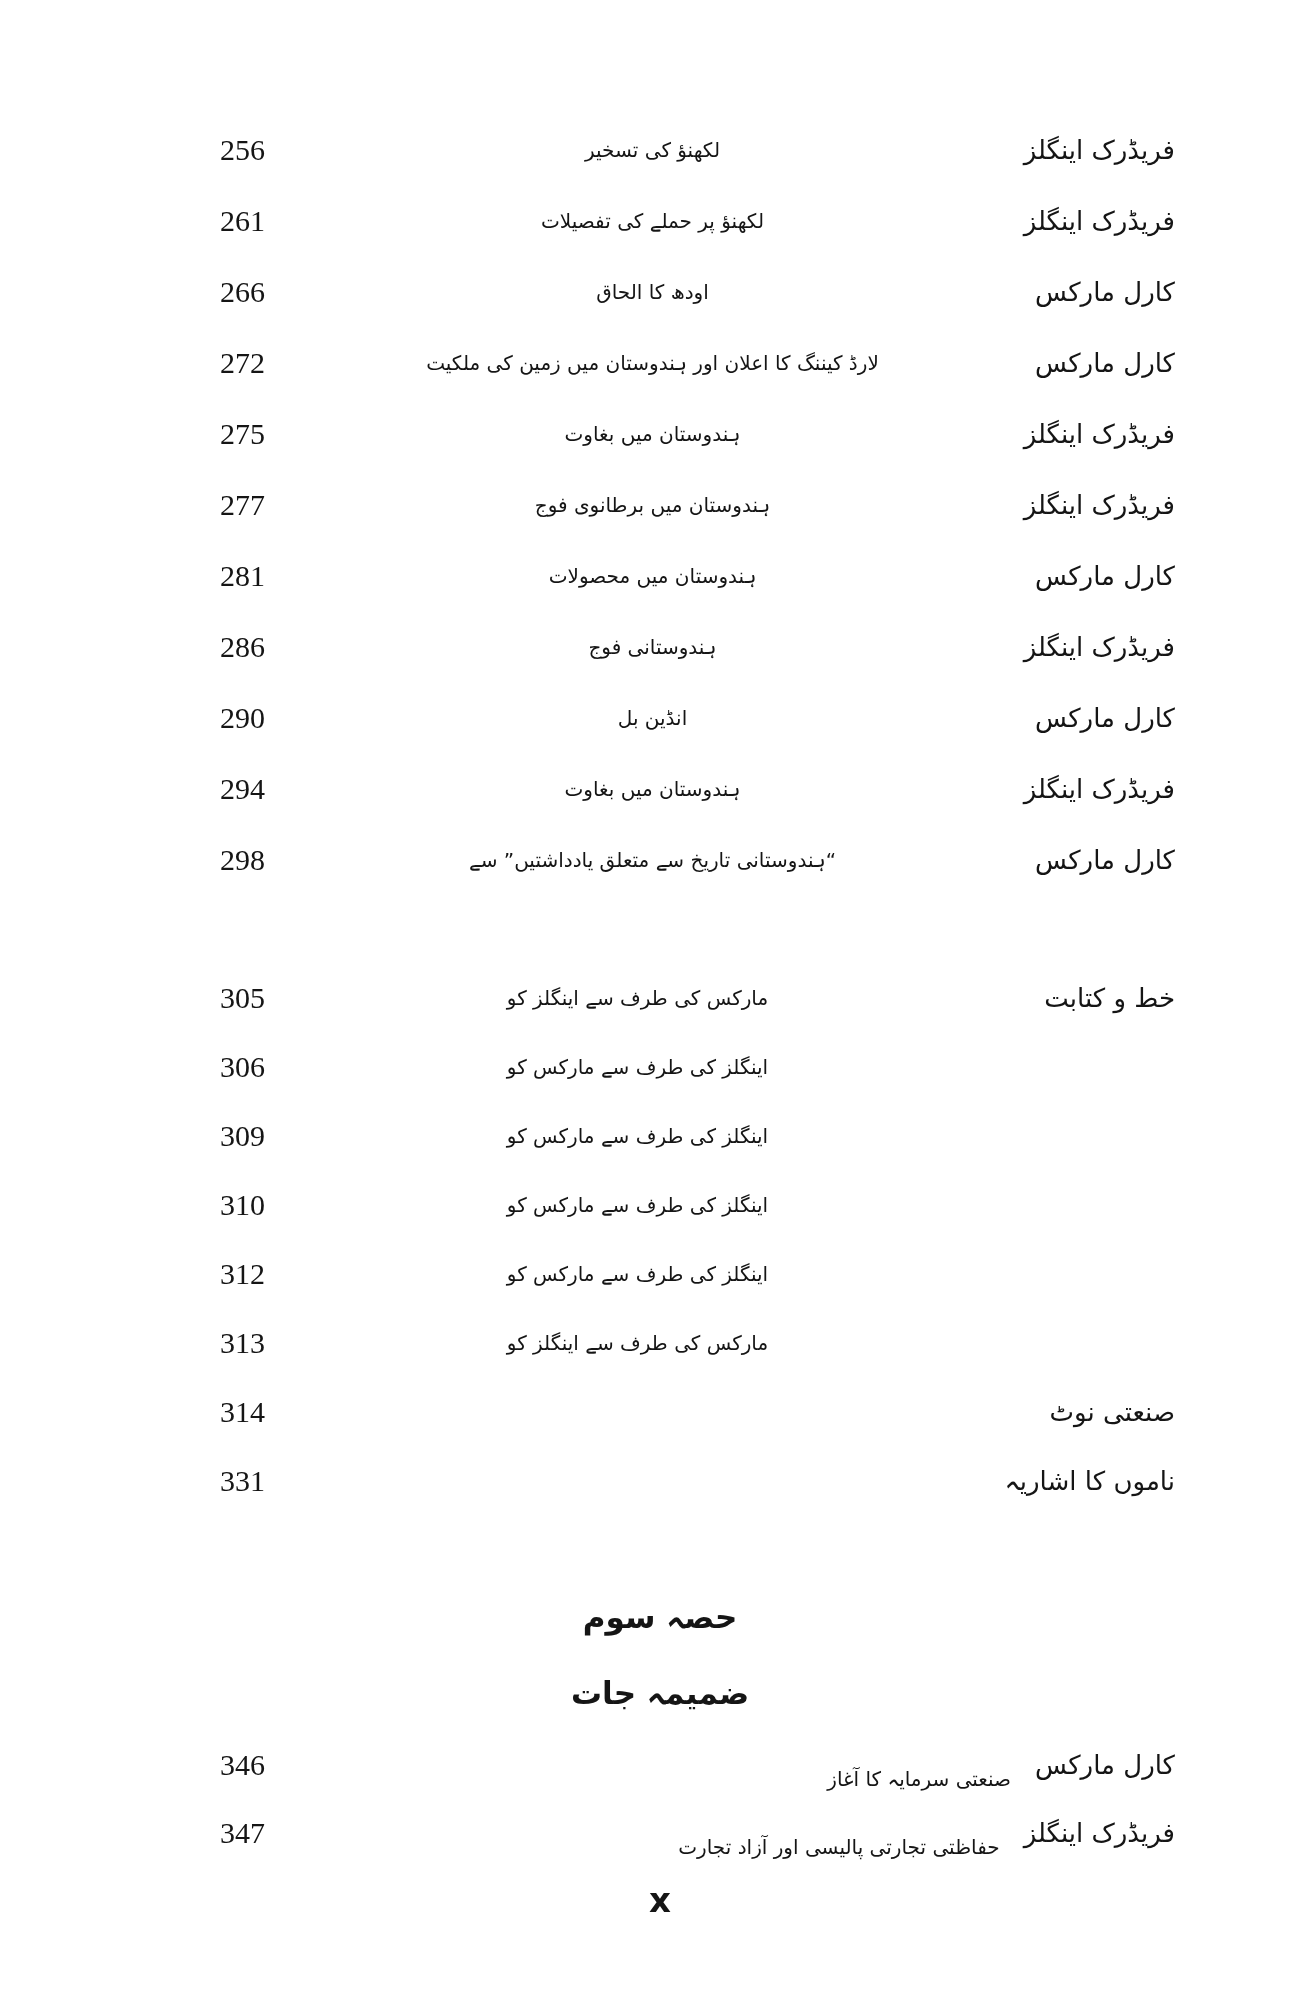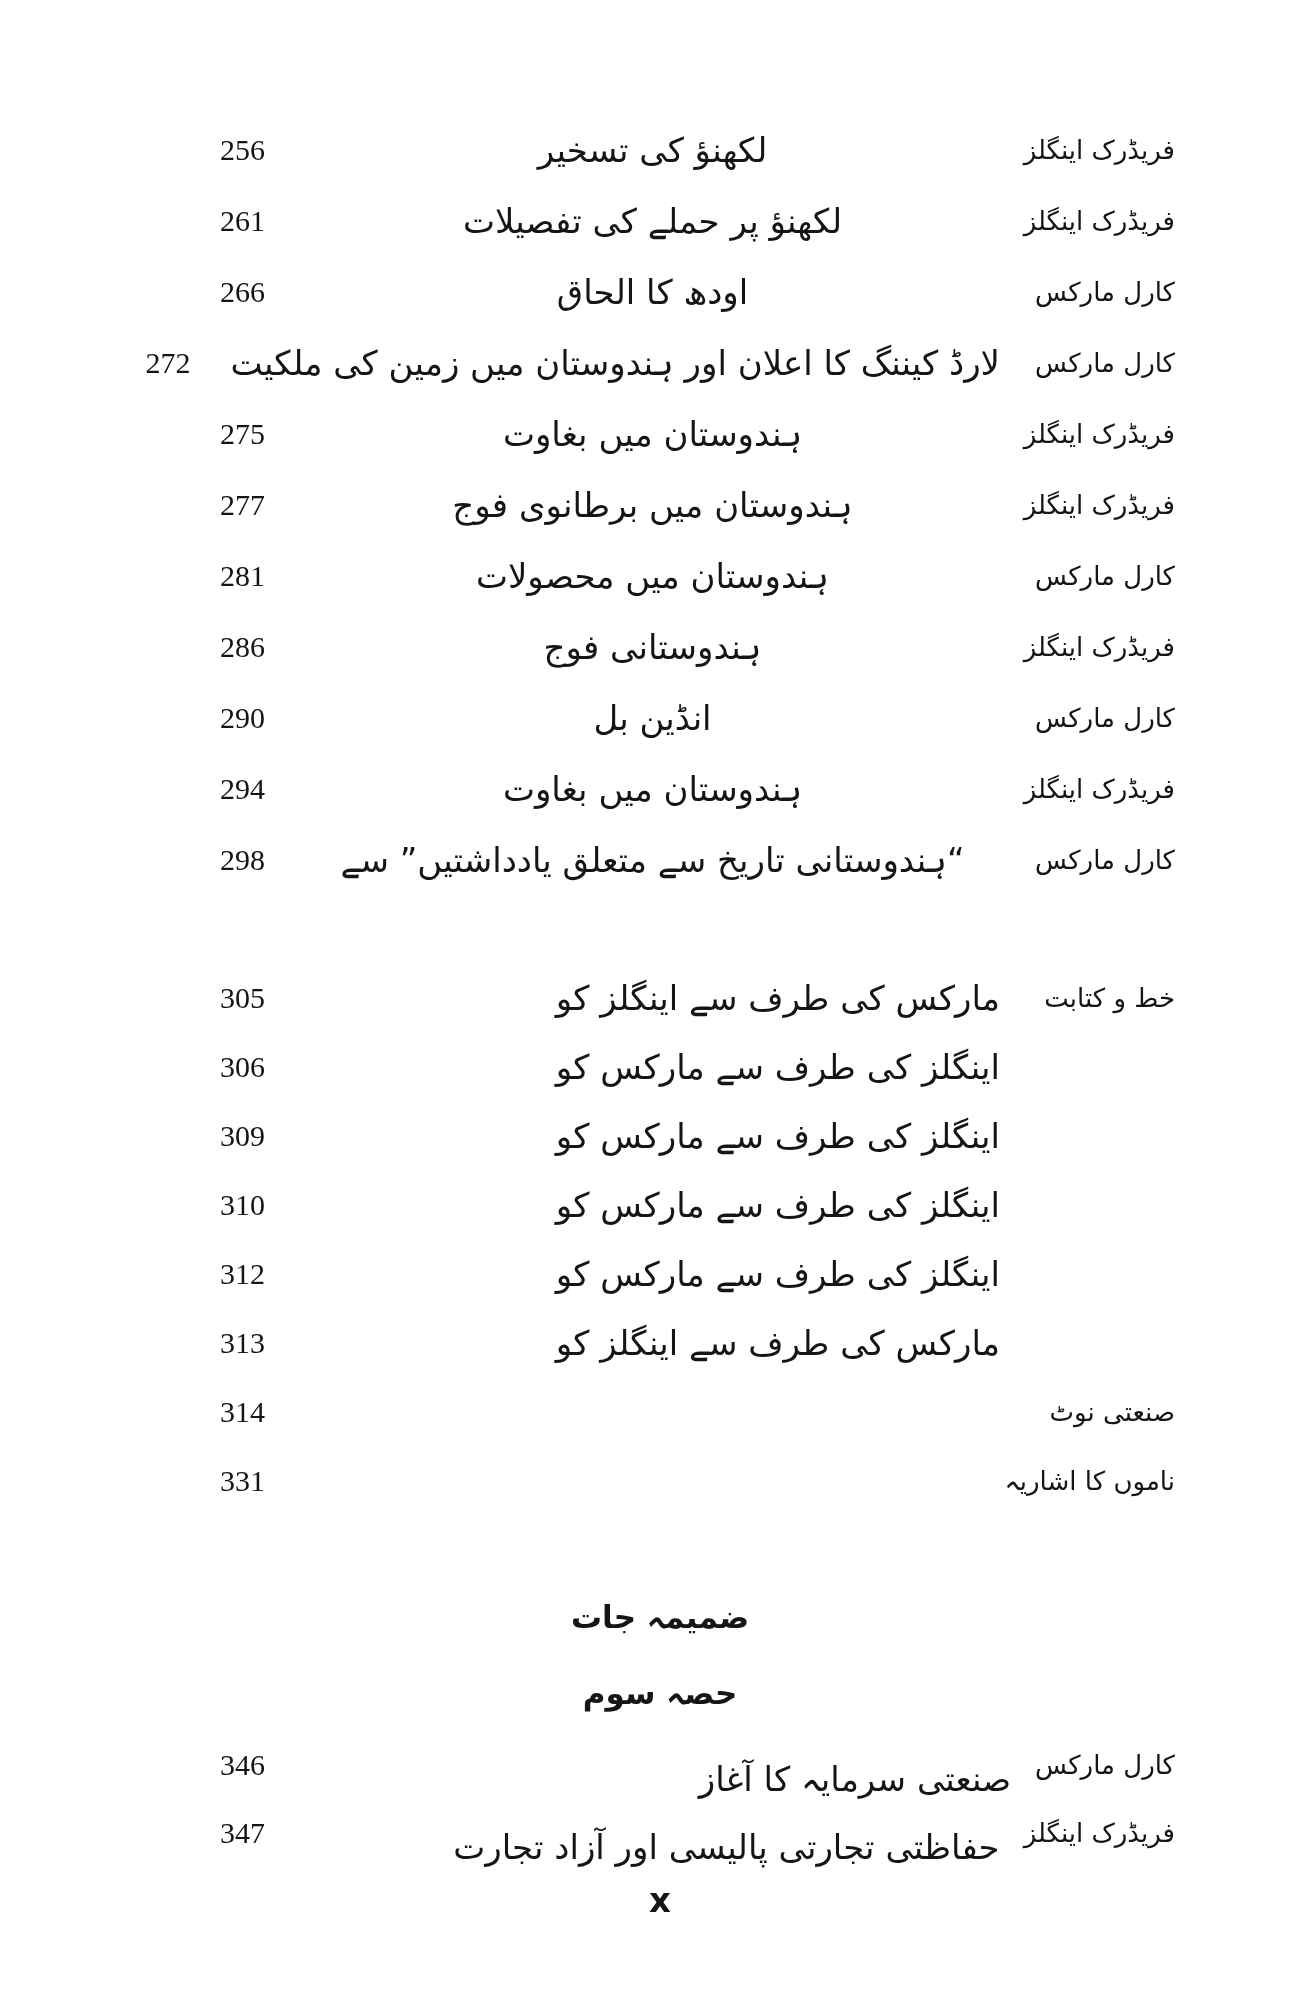--- a/index.html
+++ b/index.html
@@ -35,26 +35,26 @@
     flex: 0 0 auto;
     min-width: 165px;
     text-align: right;
     font-size: 26px;
     white-space: nowrap;
   }
   .row-append .col-author { min-width: 0; }
 
   .col-title {
     flex: 1 1 auto;
-    font-size: 34px;
+    font-size: 20px;
     white-space: nowrap;
     overflow: visible;
   }
   .row-main   .col-title { text-align: center; padding-left: 30px; }
-  .row-letter .col-title { text-align: right; }
+  .row-letter .col-title { text-align: center; }
   .row-append .col-title { text-align: right; padding-right: 14px; margin-top: 28px; }
 
   .col-pagenum {
     flex: 0 0 120px;
     text-align: right;
     direction: ltr;
     font-family: "Liberation Serif", "DejaVu Serif", serif;
     font-size: 30px;
   }
 
@@ -185,23 +185,23 @@
       </div>
       <div class="row row-summary">
         <div class="col-author">ناموں کا اشاریہ</div>
         <div class="col-title"></div>
         <div class="col-pagenum">331</div>
       </div>
     </div>
 
   <div class="spacer-2"></div>
 
+  <div class="part-heading">حصہ سوم</div>
+
   <div class="part-heading">ضمیمہ جات</div>
-
-  <div class="part-heading">حصہ سوم</div>
 
   <div id="appendix-rows">
       <div class="row row-append">
         <div class="col-author">کارل مارکس</div>
         <div class="col-title">صنعتی سرمایہ کا آغاز</div>
         <div class="col-pagenum">346</div>
       </div>
       <div class="row row-append">
         <div class="col-author">فریڈرک اینگلز</div>
         <div class="col-title">حفاظتی تجارتی پالیسی اور آزاد تجارت</div>

